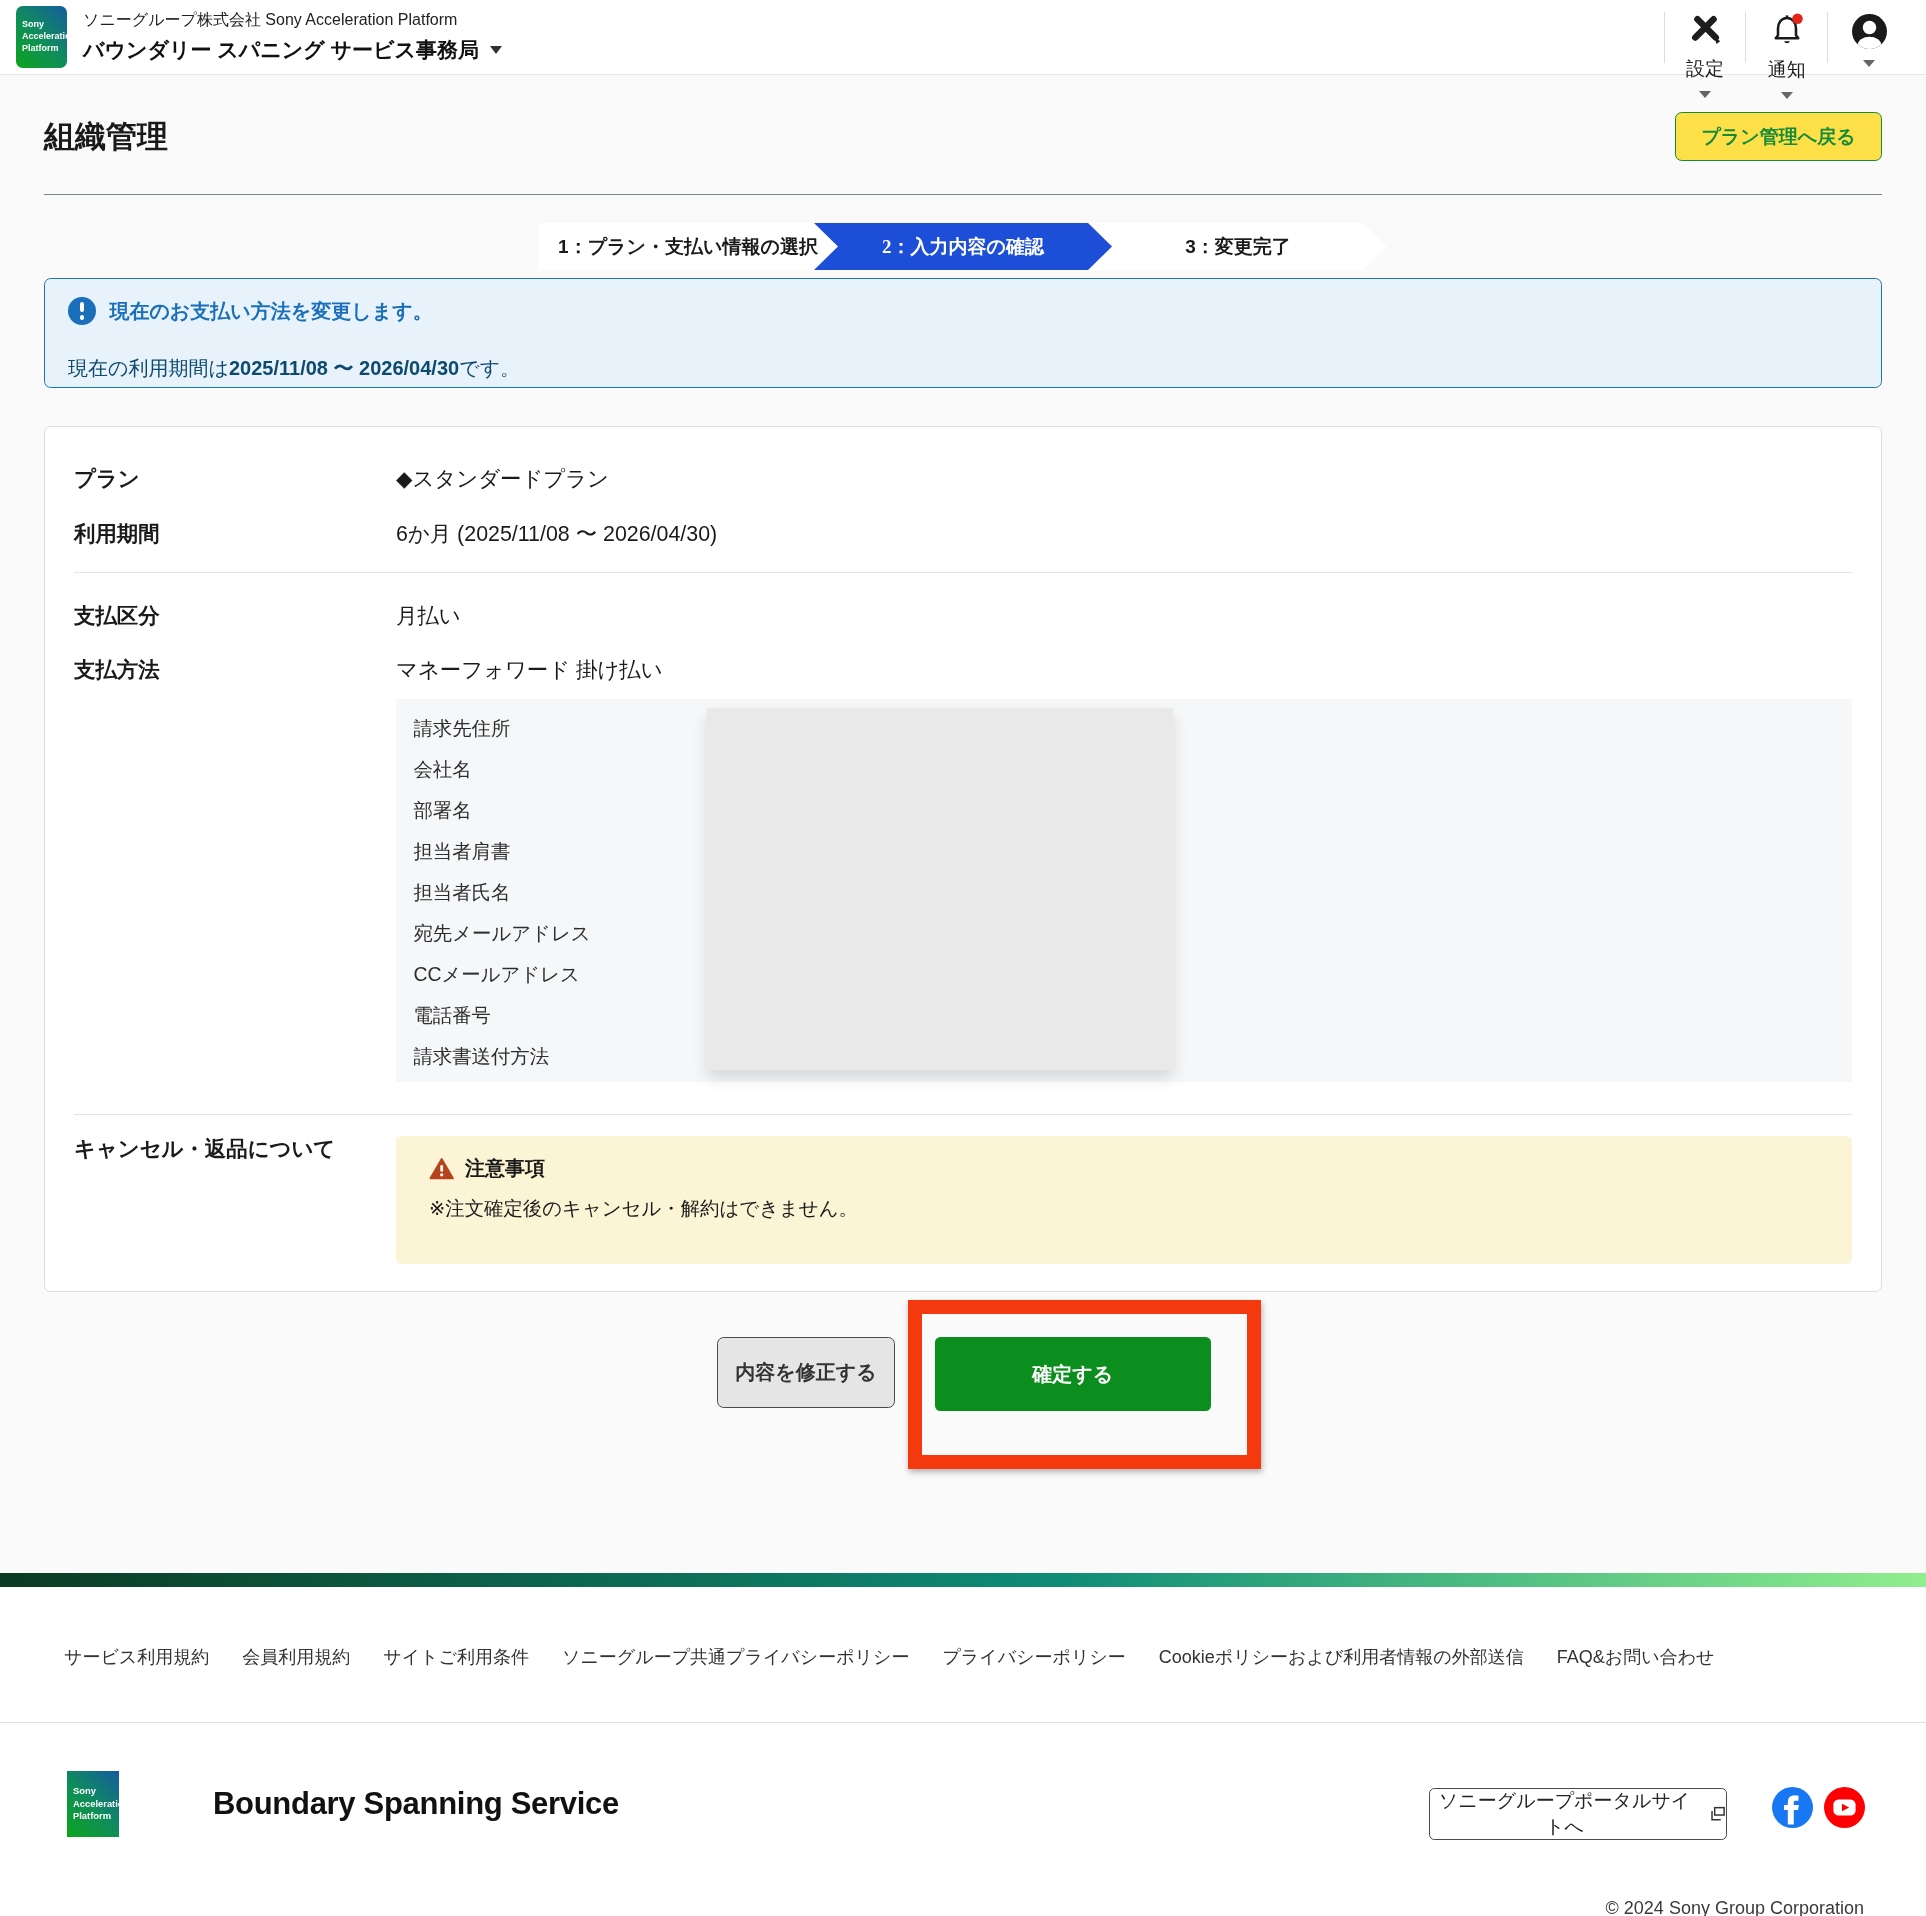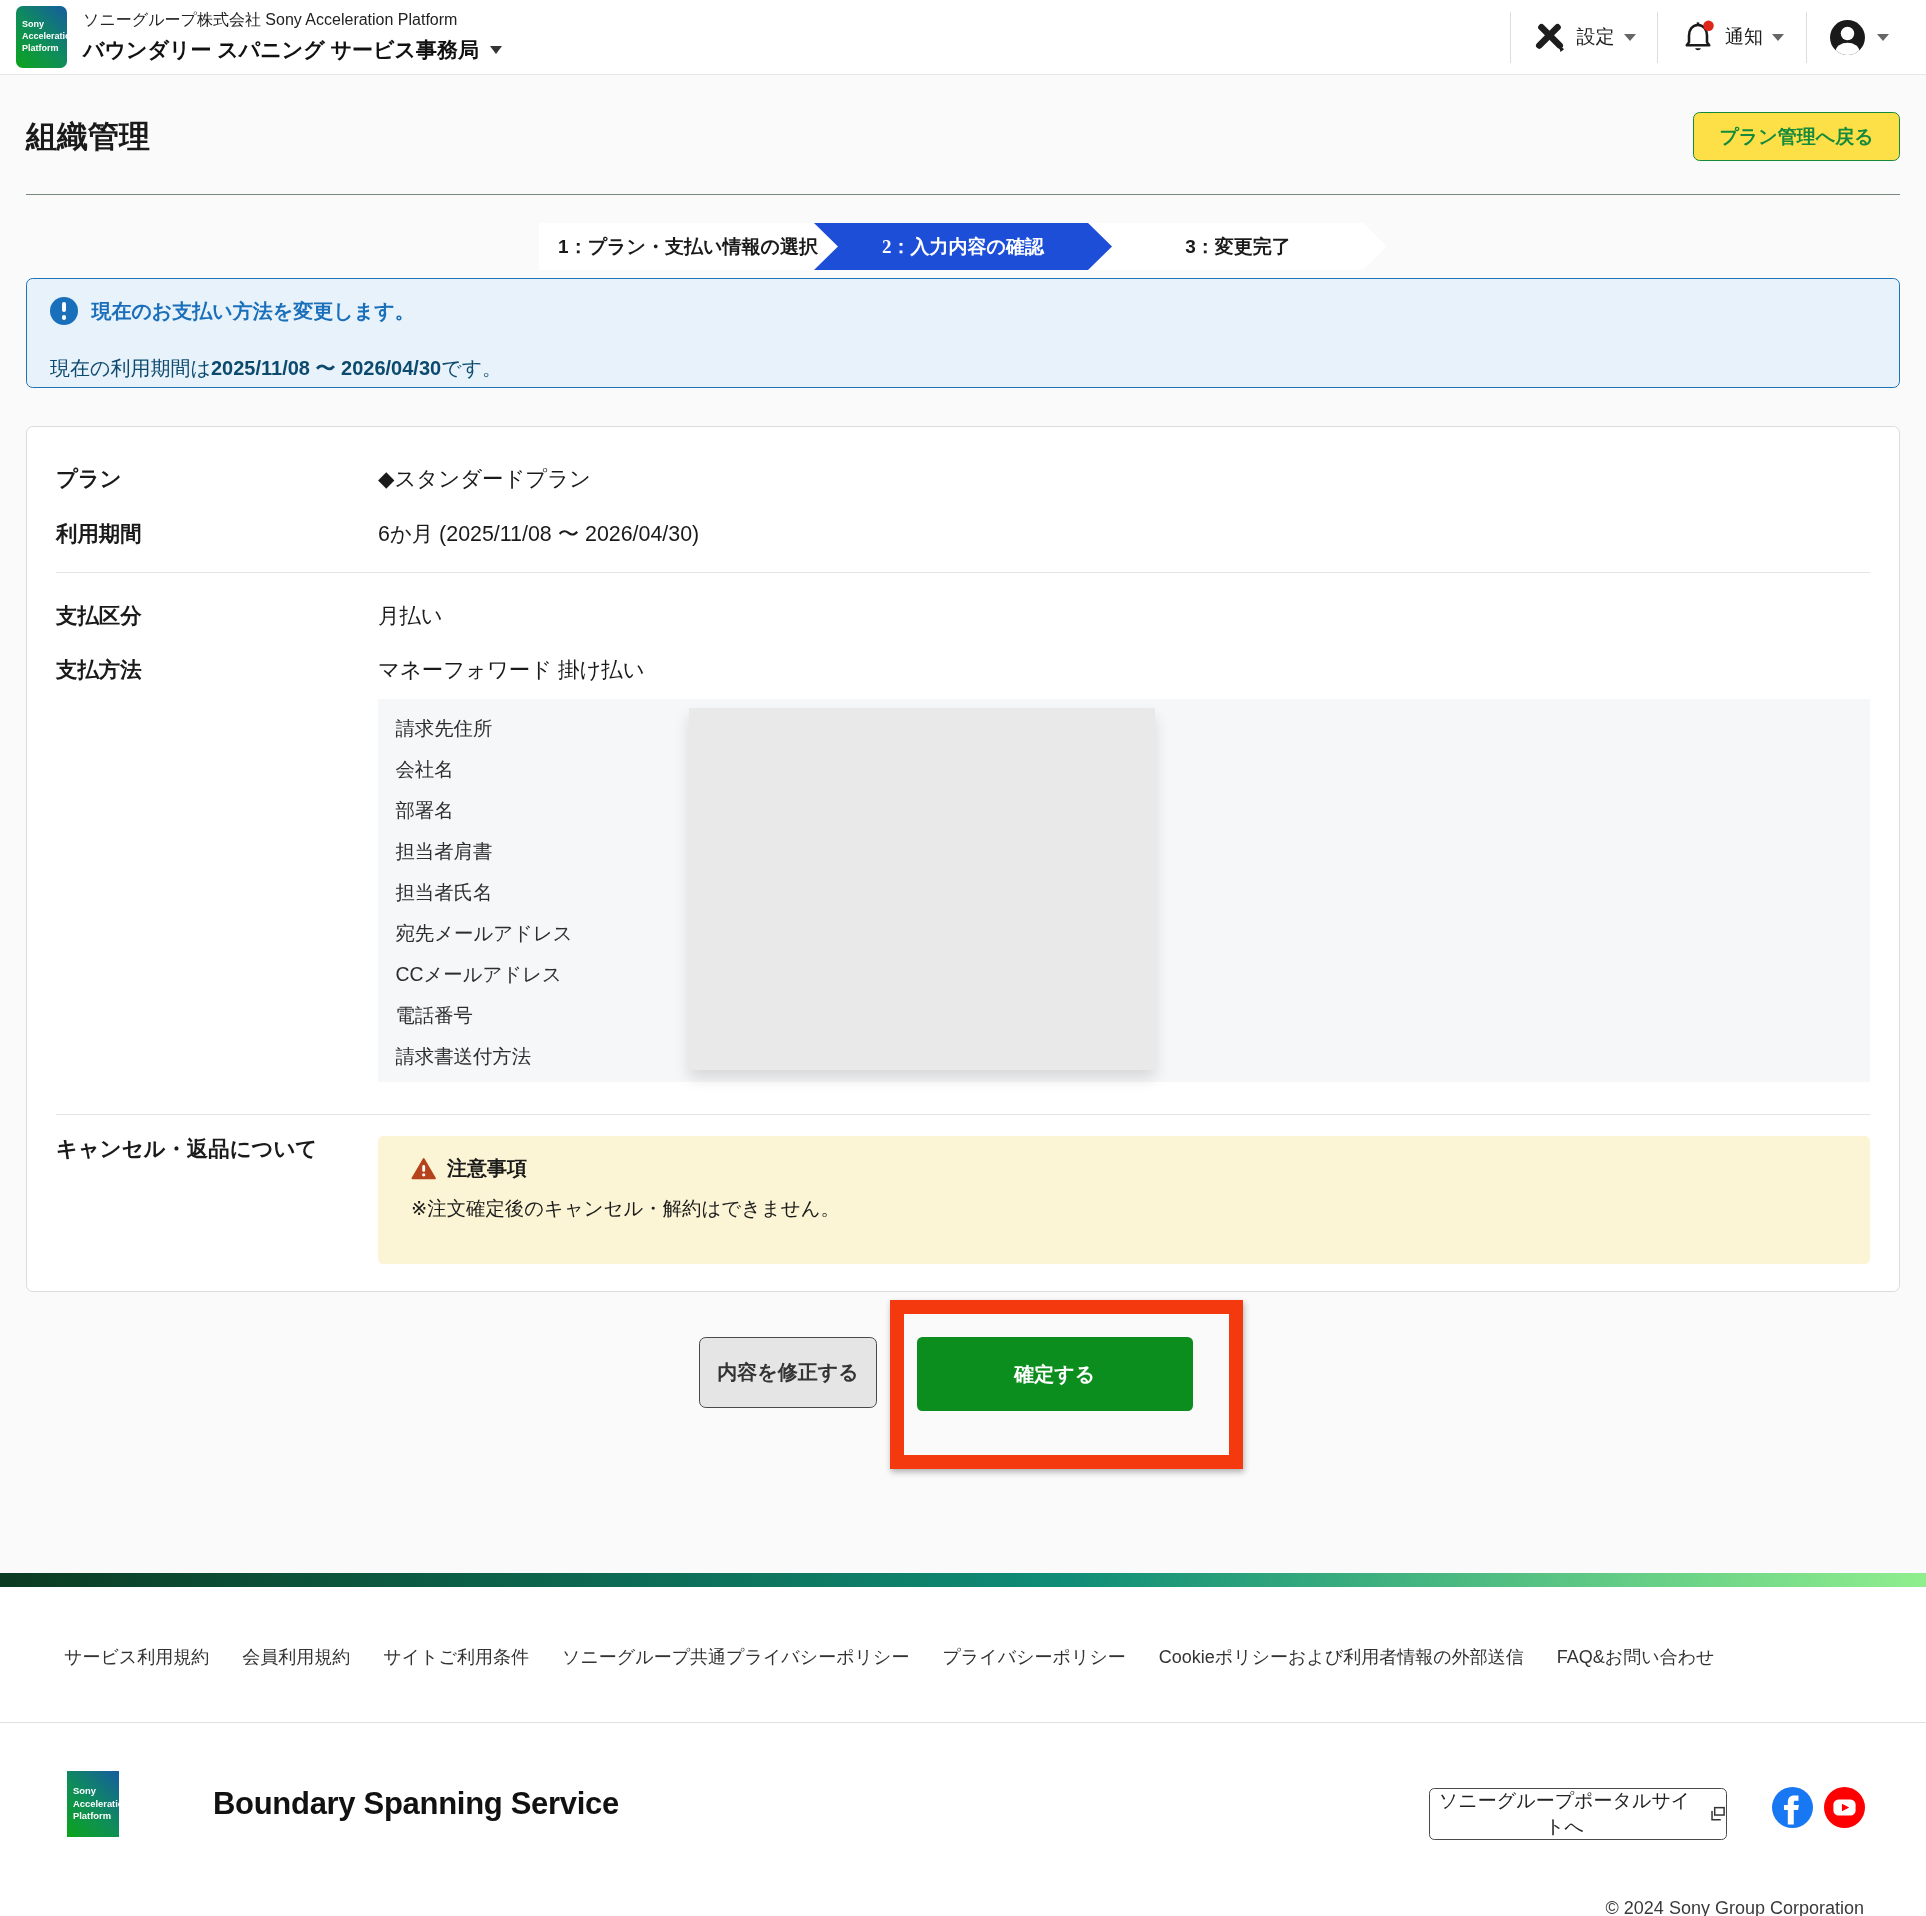--- a/index.html
+++ b/index.html
@@ -25,26 +25,26 @@
     padding-left:6px;
   }
   .logo-badge span { font-size:9px; font-weight:700; line-height:1.3; }
   .brand-text .company { font-size:16px; color:#222; margin-bottom:4.7px; }
   .org-row { display:flex; align-items:center; gap:10.7px; font-size:21px; font-weight:700; color:#111; cursor:pointer; }
   .caret { width:0; height:0; border-left:6.7px solid transparent; border-right:6.7px solid transparent; border-top:8px solid #333; }
   .caret.small { border-left-width:6px; border-right-width:6px; border-top-width:7.4px; border-top-color:#666; }
   .header-right { display:flex; align-items:center; height:75px; }
   .hgroup {
     display:flex; align-items:center; gap:9.4px; padding:0 21.4px; height:51px;
-    border-left:0.7px solid #ddd; font-size:19px; color:#1d1d1d; cursor:pointer;
+    border-left:0.7px solid #ddd; font-size:19px; color:#1d1d1d; cursor:pointer;flex-direction:column;
   }
   .hgroup svg { flex:none; }
 
   
-  .page { padding:0 26px; }
+  .page { padding:0 44px; }
   .title-row { padding-top:35px; height:88px; display:flex; justify-content:space-between; align-items:center; }
   h1 { font-size:31px; font-weight:700; }
   .back-btn {
     height:49px; padding:0 25.4px; background:#fde047; border:1.7px solid #168a3c;
     border-radius:6.7px; color:#168a3c; font-size:19px; font-weight:700;
   }
   .title-divider { margin-top:31px; border-top:1.3px solid #78897d; }
 
   
   .stepper { margin-top:28px; display:flex; justify-content:center; height:47px; }

